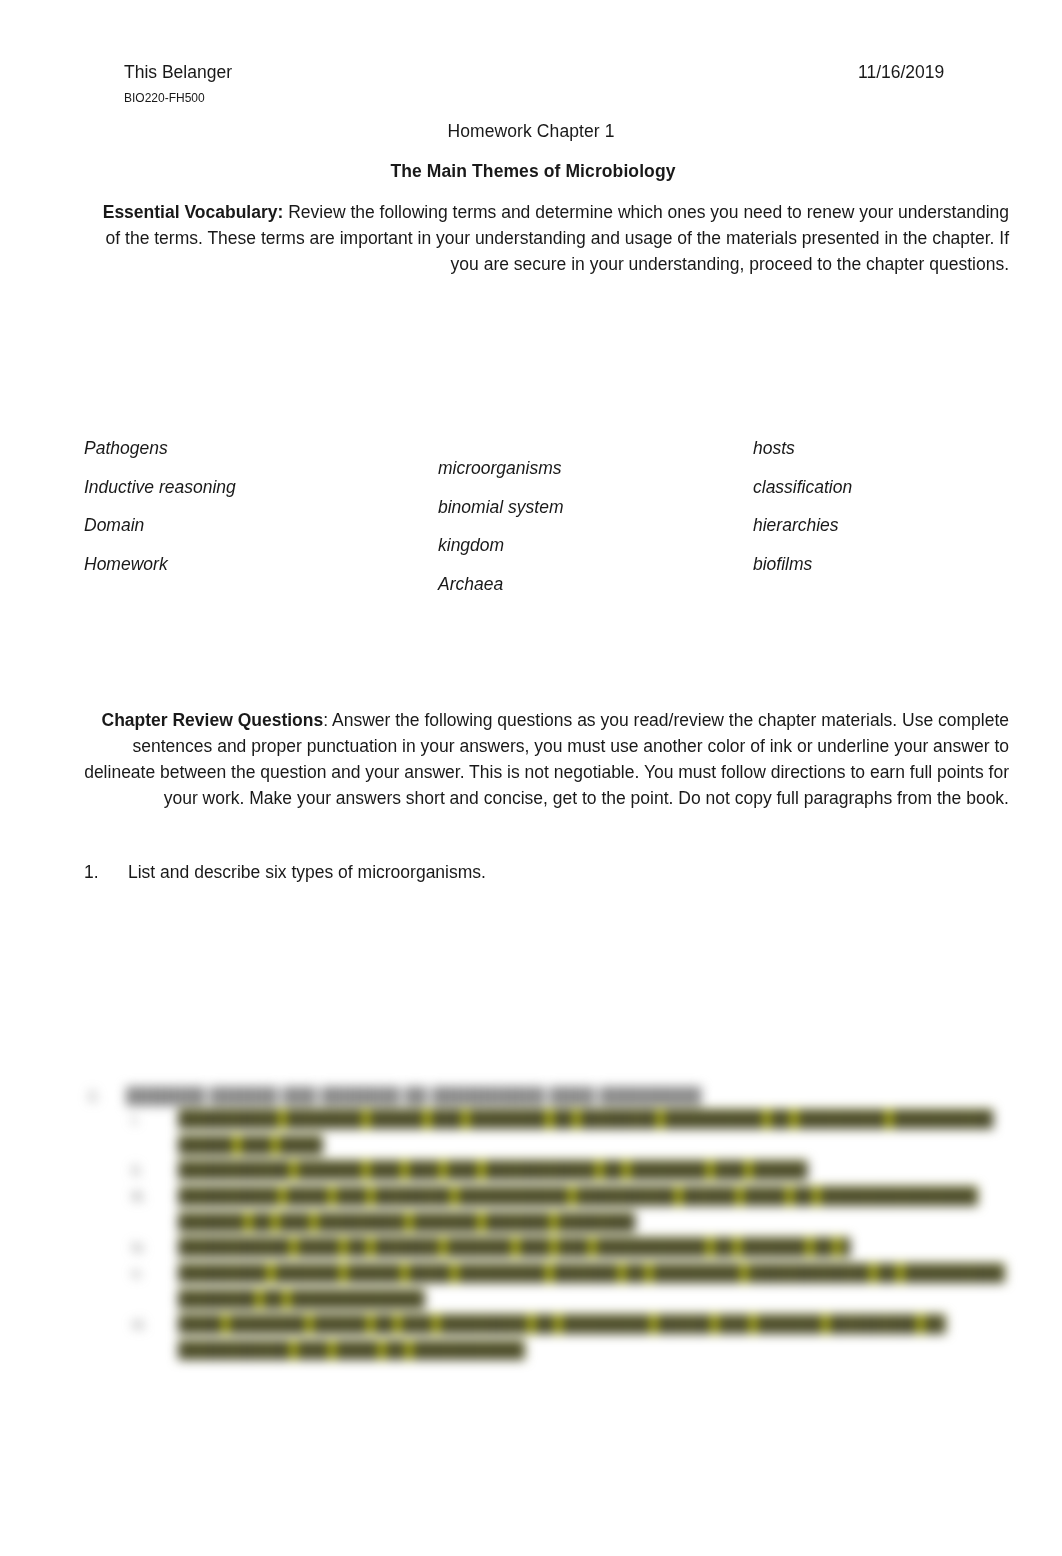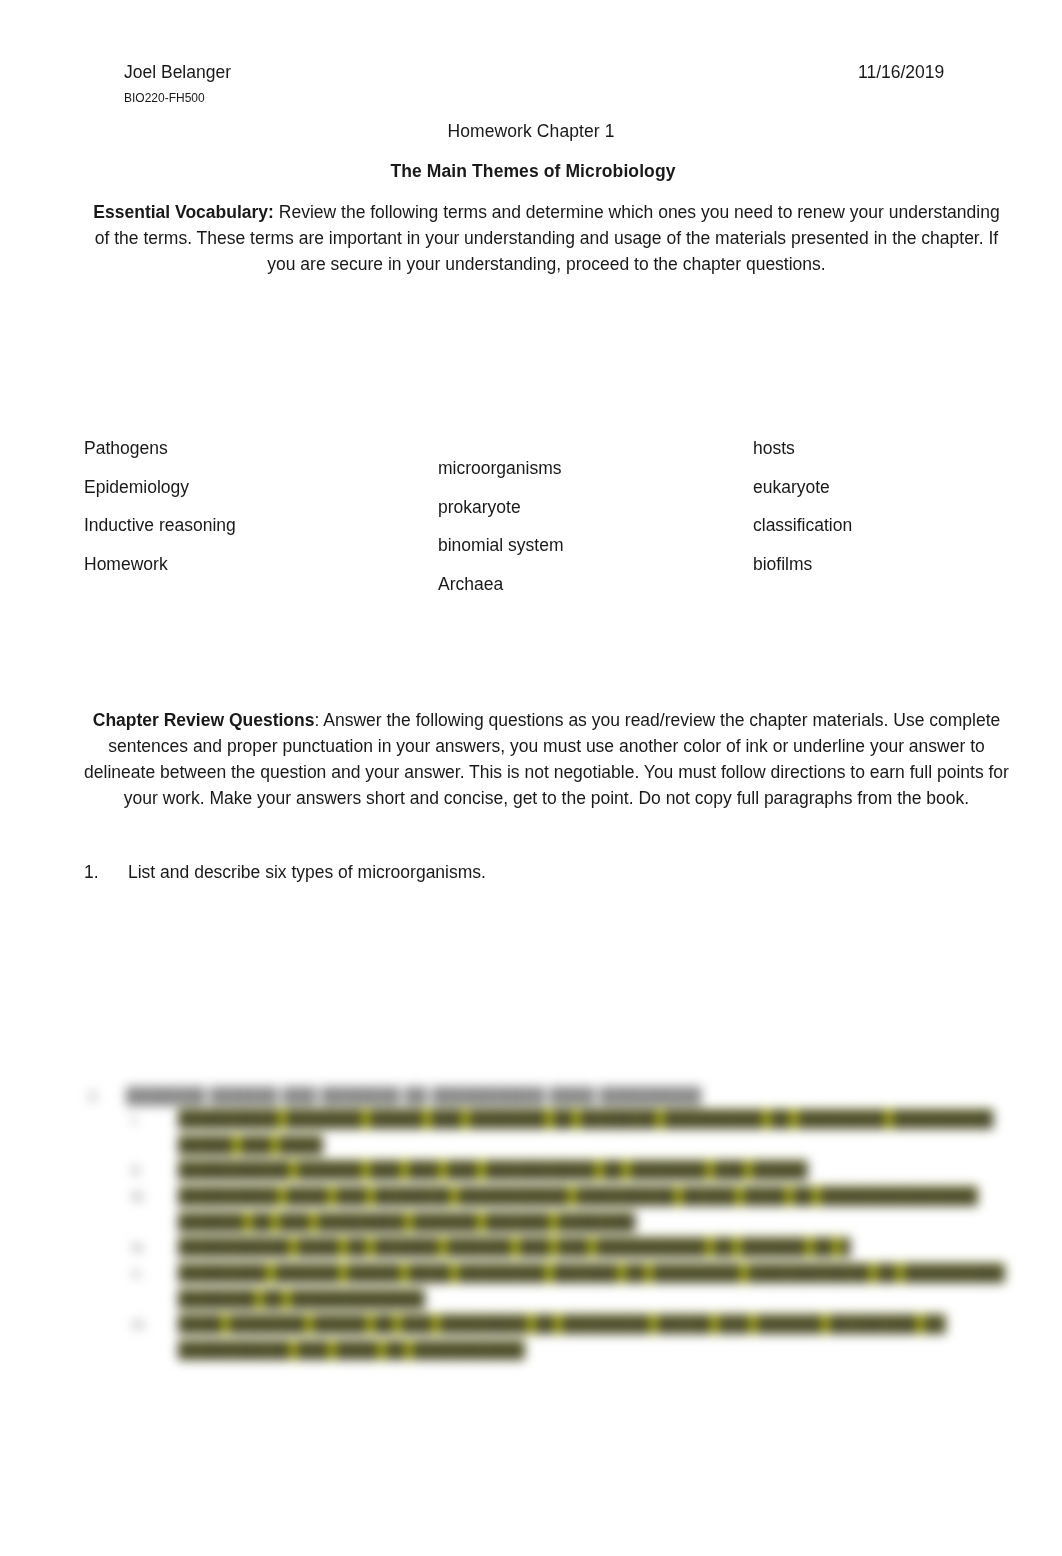--- a/index.html
+++ b/index.html
@@ -67,21 +67,21 @@
     font-size: 17.5px;
     font-weight: bold;
     letter-spacing: .1px;
   }
 
   
   .para {
     position: absolute;
     font-size: 17.5px;
     line-height: 26px;
-    text-align: center;
+    text-align: right;
   }
   .para b { font-weight: bold; }
   #intro-para {
     left: 84px;
     top: 199px;
     width: 925px;
   }
   #crq-para {
     left: 84px;
     top: 707px;
@@ -91,20 +91,21 @@
   
   .vocab {
     position: absolute;
     left: 0;
     top: 435px;
     width: 1062px;
   }
   .vocab-row {
     position: relative;
     height: 38.6px;
+    font-style: italic;
   }
   .vc {
     position: absolute;
     font-size: 17.5px;
     line-height: 26px;
     white-space: nowrap;
   }
   .vc1 { left: 84px; }
   .vc2 { left: 438px; margin-top: 20px; }
   .vc3 { left: 753px; }
@@ -165,46 +166,46 @@
     position: relative;
     margin: 0;
     text-align: left;
   }
 </style>
 </head>
 <body>
 
 <div class="page">
 
-  <div class="hdr-name">Joel Belanger</div>
+  <div class="hdr-name">This Belanger</div>
   <div class="hdr-course">BIO220-FH500</div>
   <div class="hdr-date">11/16/2019</div>
 
   <div class="title-1">Homework Chapter 1</div>
   <div class="title-2">The Main Themes of Microbiology</div>
 
   <div class="para" id="intro-para"><b>Essential Vocabulary:</b><span>  Review the following terms and determine which ones you need to renew your understanding of the terms. These terms are important in your understanding and usage of the materials presented in the chapter. If you are secure in your understanding, proceed to the chapter questions.</span></div>
 
   <div class="vocab">
     <div class="vocab-row">
       <span class="vc vc1">Pathogens</span>
       <span class="vc vc2">microorganisms</span>
       <span class="vc vc3">hosts</span>
     </div>
     <div class="vocab-row">
-      <span class="vc vc1">Epidemiology</span>
-      <span class="vc vc2">prokaryote</span>
-      <span class="vc vc3">eukaryote</span>
-    </div>
-    <div class="vocab-row">
       <span class="vc vc1">Inductive reasoning</span>
       <span class="vc vc2">binomial system</span>
       <span class="vc vc3">classification</span>
     </div>
     <div class="vocab-row">
+      <span class="vc vc1">Domain</span>
+      <span class="vc vc2">kingdom</span>
+      <span class="vc vc3">hierarchies</span>
+    </div>
+    <div class="vocab-row">
       <span class="vc vc1">Homework</span>
       <span class="vc vc2">Archaea</span>
       <span class="vc vc3">biofilms</span>
     </div>
   </div>
 
   <div class="para" id="crq-para"><b>Chapter Review Questions</b><span>: Answer the following questions as you read/review the chapter materials. Use complete sentences and proper punctuation in your answers, you must use another color of ink or underline your answer to delineate between the question and your answer. This is not negotiable. You must follow directions to earn full points for your work. Make your answers short and concise, get to the point. Do not copy full paragraphs from the book.</span></div>
 
   <div class="q-item"><span class="q-num">1.</span><span>List and describe six types of microorganisms.</span></div>
 

